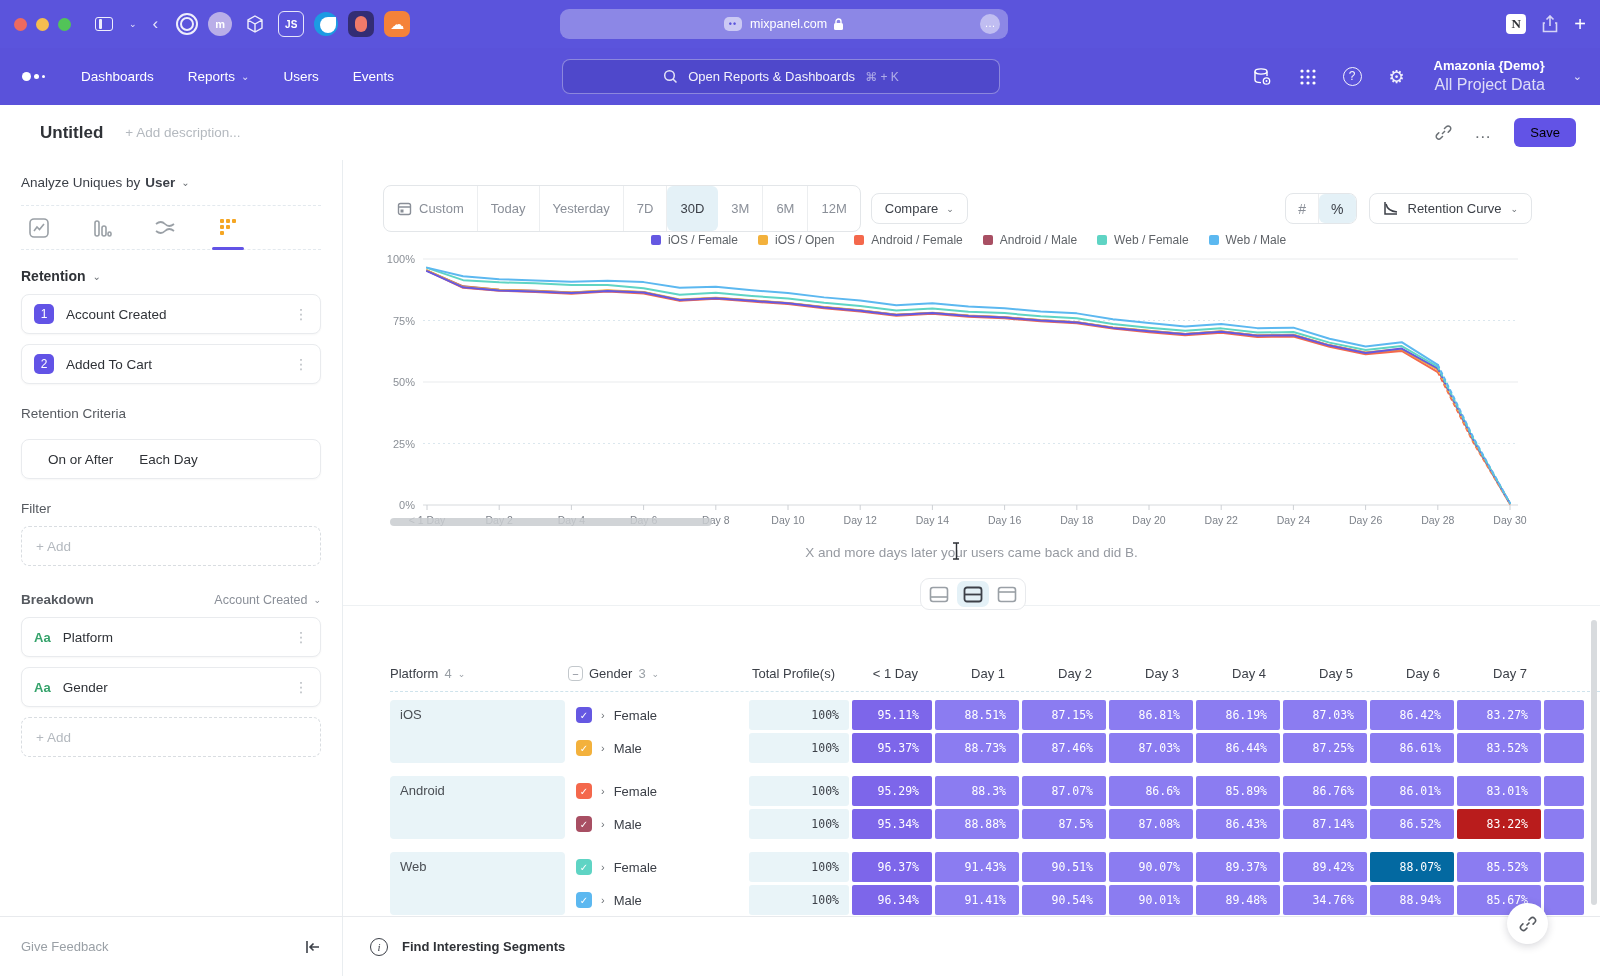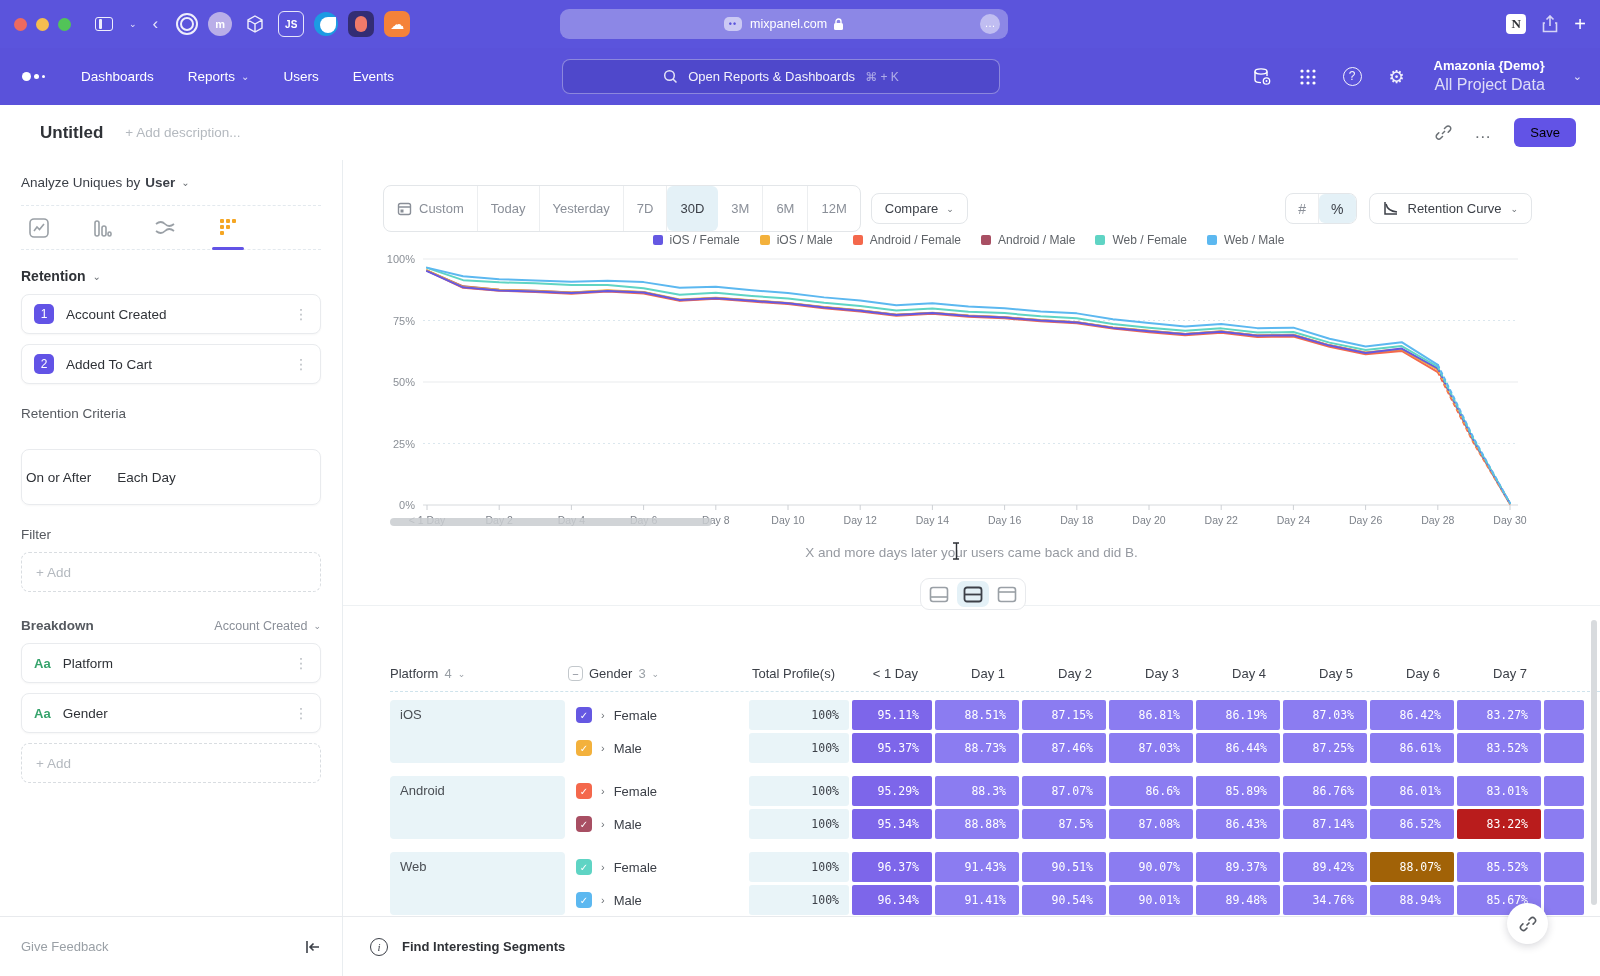--- a/index.html
+++ b/index.html
@@ -71,21 +71,21 @@
   .tab-row { height:44px; display:flex; align-items:center; gap:27px; border-bottom:1px dashed #e3e9ee; padding-left:0; }
   .tab { width:36px; height:42px; display:flex; align-items:center; justify-content:center; position:relative; cursor:pointer; }
   .tab.active::after { content:""; position:absolute; bottom:-1px; left:2px; right:2px; height:3px; border-radius:2px; background:#6253e6; }
   .sec-head { margin-top:18px; font-size:14px; font-weight:bold; color:#2f3237; display:flex; align-items:center; gap:7px; }
   .sec-head .chev { font-size:10px; color:#6b7075; font-weight:normal; }
   .sb-card { margin-top:10px; height:40px; background:#fff; border:1px solid #e9ebee; border-radius:8px; box-shadow:0 1px 2px rgba(40,40,60,.04); display:flex; align-items:center; padding:0 12px; }
   .step-badge { width:20px; height:20px; background:#6253e6; border-radius:5px; color:#fff; font-size:12px; display:flex; align-items:center; justify-content:center; margin-right:12px; }
   .sb-card .lbl { font-size:13.5px; color:#2f3237; }
   .kebab { margin-left:auto; color:#b6babf; font-size:14px; letter-spacing:0; cursor:pointer;}
   .sub-label { margin-top:22px; font-size:13.5px; color:#55595f; }
-  .criteria-card { margin-top:28px; height:56px; border:1px solid #e9ebee; border-radius:8px; display:flex; align-items:center; gap:26px; padding:0 4px; font-size:13.5px; color:#2f3237; box-shadow:0 1px 2px rgba(40,40,60,.04);}
+  .criteria-card { margin-top:18px; height:40px; border:1px solid #e9ebee; border-radius:8px; display:flex; align-items:center; gap:26px; padding:0 26px; font-size:13.5px; color:#2f3237; box-shadow:0 1px 2px rgba(40,40,60,.04);}
   .add-card { margin-top:10px; height:40px; border:1px dashed #d9dde1; border-radius:8px; display:flex; align-items:center; padding:0 14px; font-size:13.5px; color:#b4b9bf; cursor:pointer; }
   .breakdown-head { margin-top:26px; display:flex; align-items:center; }
   .breakdown-head .bl { font-size:13.5px; color:#55595f; font-weight:bold;}
   .bd-selector { margin-left:auto; font-size:12.5px; color:#8a8f98; display:flex; align-items:center; gap:6px; cursor:pointer;}
   .aa { color:#35a36b; font-size:13px; font-weight:bold; margin-right:12px; }
 
   
   .controls-row { position:absolute; top:25px; left:40px; right:68px; display:flex; align-items:center; }
   .seg-group { display:flex; border:1px solid #e3e6e9; border-radius:8px; overflow:hidden; background:#fff; height:47px;}
   .seg { padding:0 13px; display:flex; align-items:center; gap:7px; font-size:13px; color:#8a8f98; border-right:1px solid #eceef0; cursor:pointer; white-space:nowrap;}
@@ -389,21 +389,21 @@
       </div>
     </div>
 
     <div class="legend-row" id="legend">
         <span class="legend-item">
           <i style="background: rgb(101, 88, 226);"></i>
           <span>iOS / Female</span>
         </span>
         <span class="legend-item">
           <i style="background: rgb(243, 177, 60);"></i>
-          <span>iOS / Male</span>
+          <span>iOS / Open</span>
         </span>
         <span class="legend-item">
           <i style="background: rgb(244, 104, 76);"></i>
           <span>Android / Female</span>
         </span>
         <span class="legend-item">
           <i style="background: rgb(168, 79, 99);"></i>
           <span>Android / Male</span>
         </span>
         <span class="legend-item">
@@ -599,21 +599,21 @@
             <span class="gch">›</span>
             <span class="gl">Female</span>
           </div>
           <div class="tot-cell">100%</div>
           <div class="pct-cell" style="background: rgb(125, 102, 234);">96.37%</div>
           <div class="pct-cell" style="background: rgb(139, 124, 241);">91.43%</div>
           <div class="pct-cell" style="background: rgb(139, 124, 241);">90.51%</div>
           <div class="pct-cell" style="background: rgb(139, 124, 241);">90.07%</div>
           <div class="pct-cell" style="background: rgb(139, 124, 241);">89.37%</div>
           <div class="pct-cell" style="background: rgb(139, 124, 241);">89.42%</div>
-          <div class="pct-cell" style="background: #a16207;">88.07%</div>
+          <div class="pct-cell" style="background: #0369a1;">88.07%</div>
           <div class="pct-cell" style="background: rgb(139, 124, 241);">85.52%</div>
           <div class="pct-cell" style="background: rgb(139, 124, 241);"></div>
           <div class="gen-cell">
             <span class="cb" style="background: rgb(92, 184, 240);">✓</span>
             <span class="gch">›</span>
             <span class="gl">Male</span>
           </div>
           <div class="tot-cell">100%</div>
           <div class="pct-cell" style="background: rgb(125, 102, 234);">96.34%</div>
           <div class="pct-cell" style="background: rgb(139, 124, 241);">91.41%</div>

